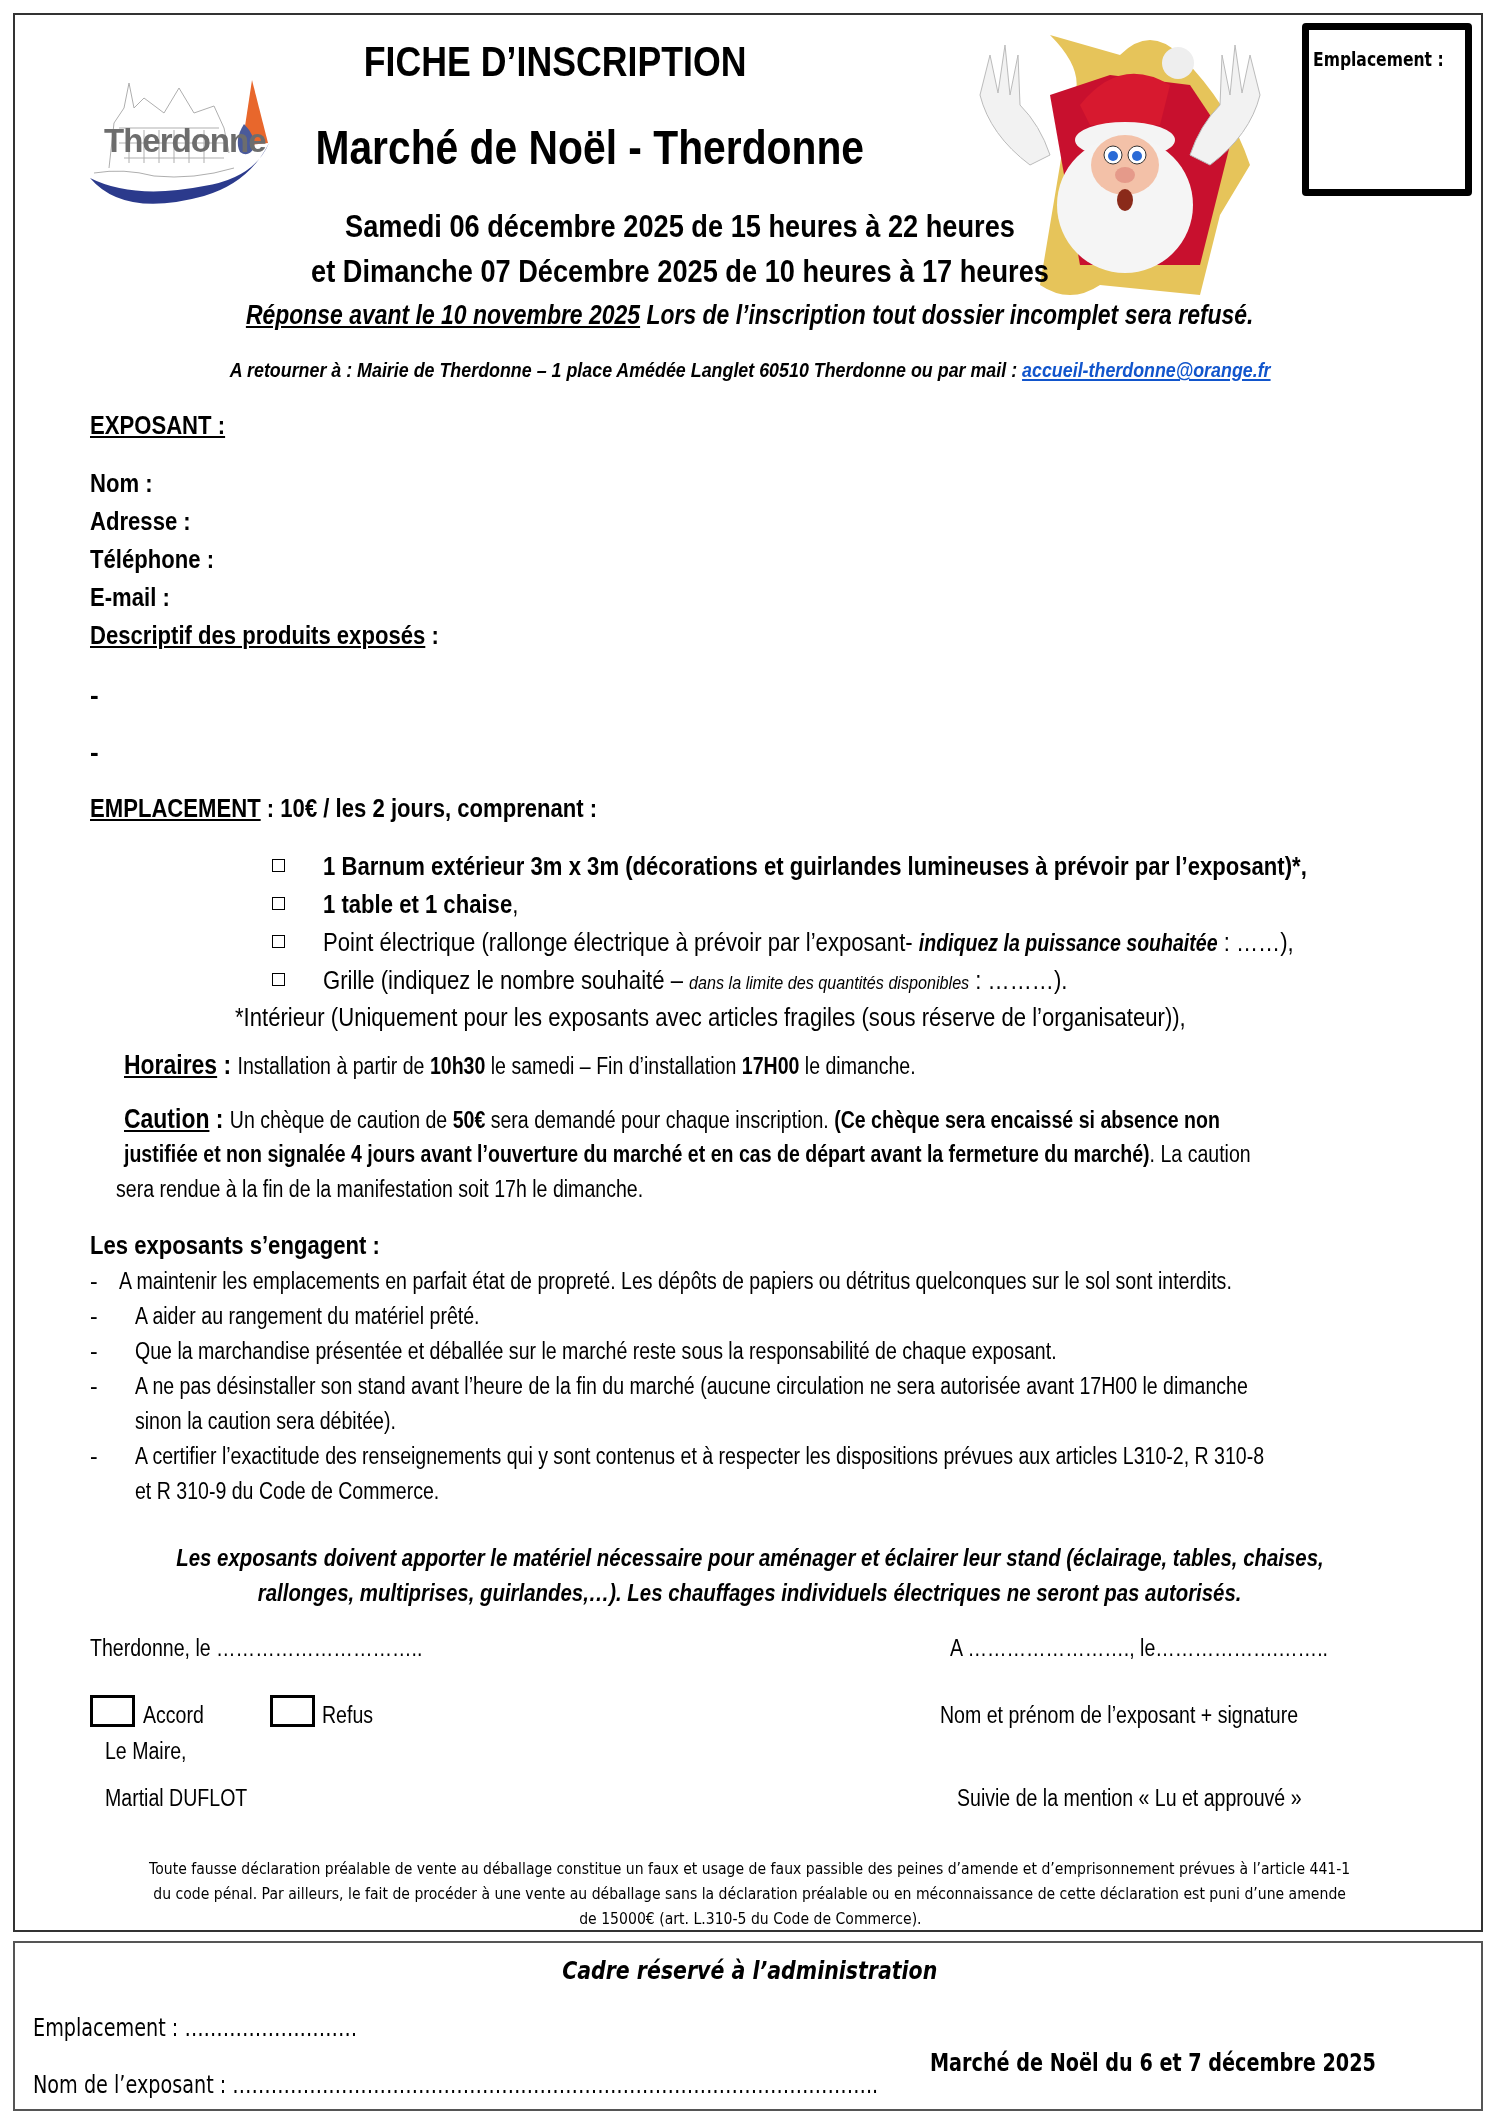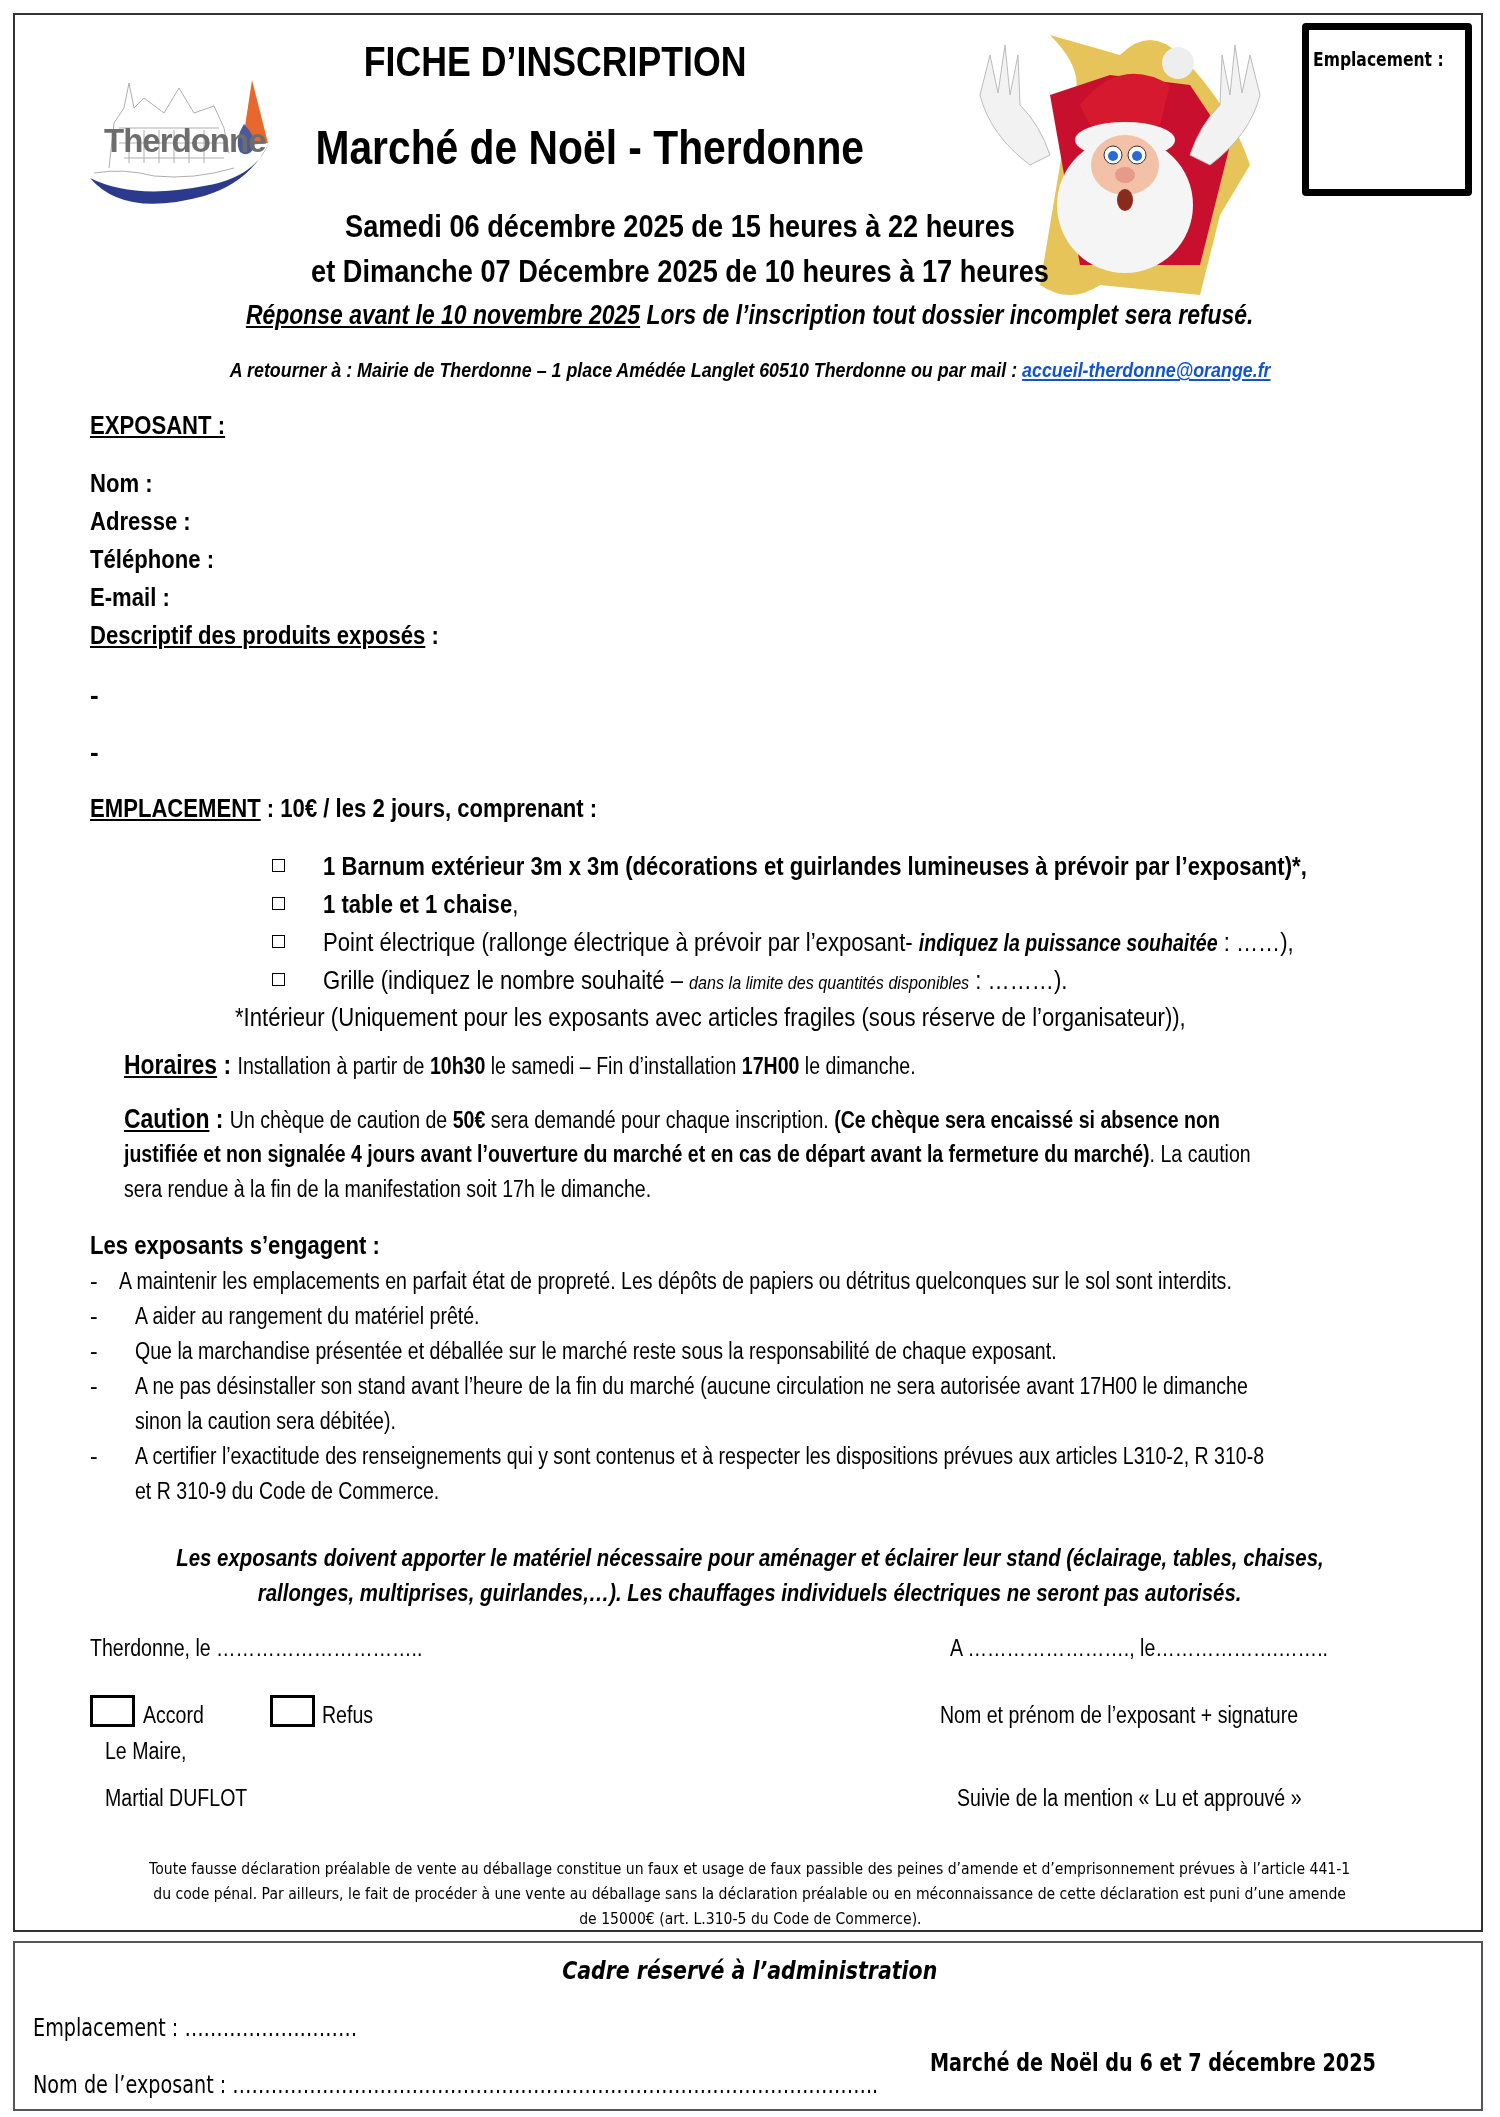--- a/index.html
+++ b/index.html
@@ -145,21 +145,21 @@
 <div class="abs" style="left:124px;top:1104px;">
   <span class="cond" style="font-size:23px;transform:scaleX(0.85);">
     <span class="b u" style="font-size:27px;">Caution</span><span class="b" style="font-size:27px;"> : </span><span>Un chèque de caution de </span><span class="b">50€</span><span> sera demandé pour chaque inscription. </span><span class="b">(Ce chèque sera encaissé si absence non</span>
   </span>
 </div>
 <div class="abs" style="left:124px;top:1141px;">
   <span class="cond" style="font-size:23px;transform:scaleX(0.85);">
     <span class="b">justifiée et non signalée 4 jours avant l’ouverture du marché et en cas de départ avant la fermeture du marché)</span><span>. La caution</span>
   </span>
 </div>
-<div class="abs" style="left:124px;top:1176px;text-align:right;">
+<div class="abs" style="left:116px;top:1176px;text-align:right;">
   <span class="cond" style="font-size:23px;transform:scaleX(0.85);">sera rendue à la fin de la manifestation soit 17h le dimanche.</span>
 </div>
 
 <div class="abs" style="left:90px;top:1230px;">
   <span class="cond label" style="transform:scaleX(0.85);">Les exposants s’engagent :</span>
 </div>
 <div>
   <div class="abs" style="left:90px;top:1268px;"><span class="body">-</span></div>
   <div class="abs" style="left:119px;top:1268px;"><span class="cond body" style="transform:scaleX(0.85);">A maintenir les emplacements en parfait état de propreté. Les dépôts de papiers ou détritus quelconques sur le sol sont interdits.</span></div>
 

